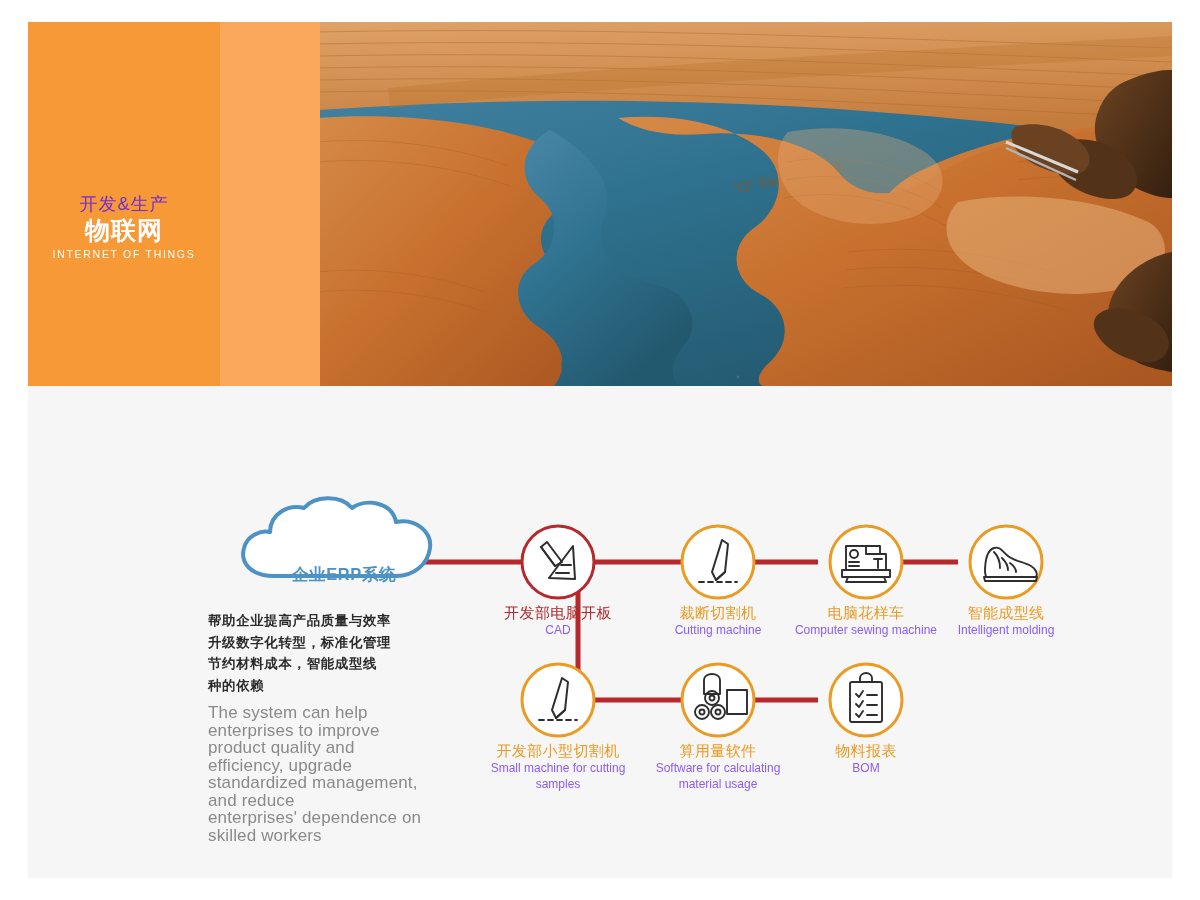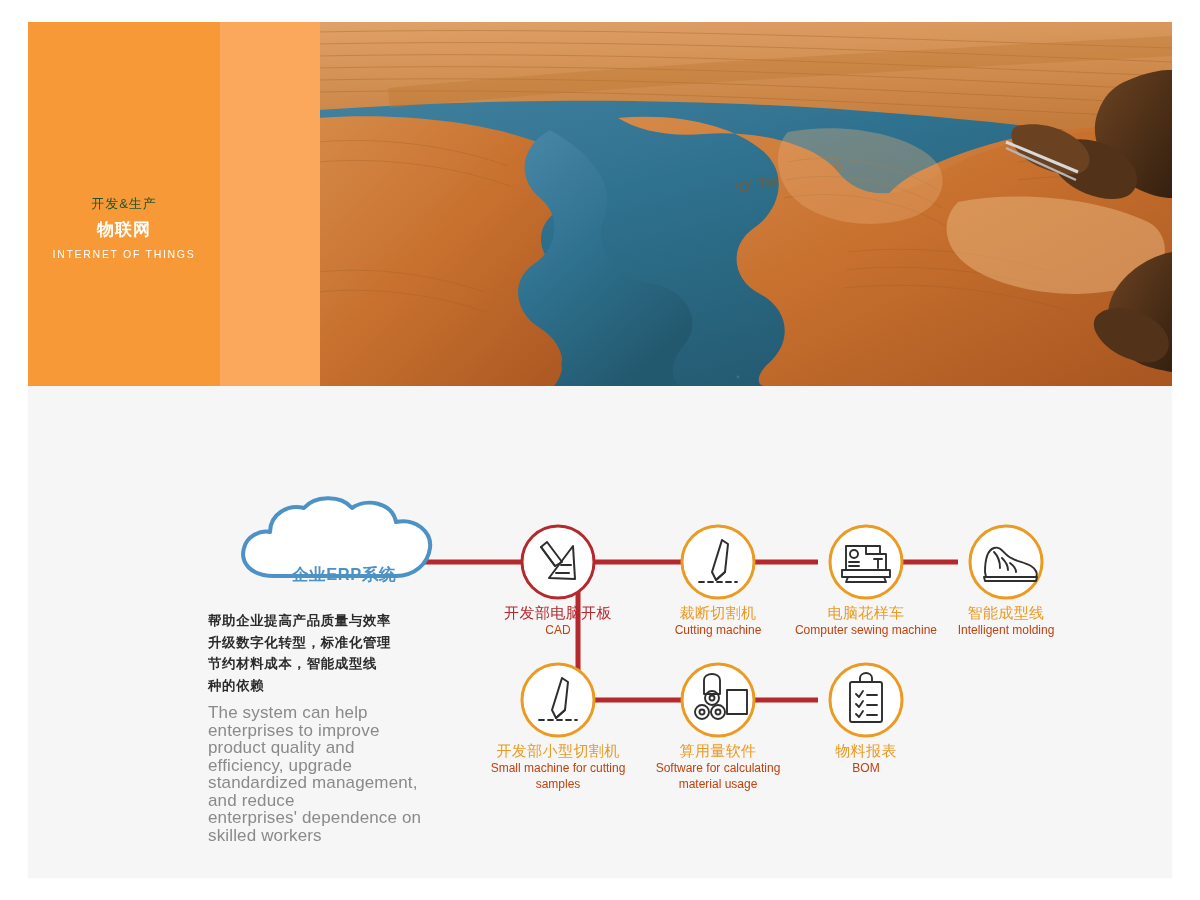--- a/index.html
+++ b/index.html
@@ -64,28 +64,28 @@
   }
   .hero-text {
     position: absolute;
     left: 0;
     top: 172px;
     width: 192px;
     text-align: center;
     color: #ffffff;
   }
   .hero-sub {
-    font-size: 13px;
+    font-size: 18px;
     letter-spacing: 1px;
     line-height: 20px;
-    color: #14532d;
+    color: #6d28d9;
     opacity: 0.96;
   }
   .hero-title {
-    font-size: 17px;
+    font-size: 25px;
     font-weight: bold;
     line-height: 30px;
     letter-spacing: 1px;
     margin-top: 1px;
   }
   .hero-en {
     font-size: 10.5px;
     letter-spacing: 1.7px;
     line-height: 18px;
     margin-top: 0;
@@ -129,21 +129,21 @@
   .node-cn {
     font-size: 15px;
     line-height: 18px;
     letter-spacing: 0.4px;
   }
   .node-cn.orange { color: #eb9a22; }
   .node-cn.crimson { color: #b5282c; }
   .node-en {
     font-size: 12px;
     line-height: 15.5px;
-    color: #c2410c;
+    color: #8b5cf6;
     margin-top: 1px;
   }
   .cloud-text {
     position: absolute;
     font-size: 16.5px;
     font-weight: bold;
     color: #4d92c4;
     letter-spacing: 0.6px;
     white-space: nowrap;
   }

